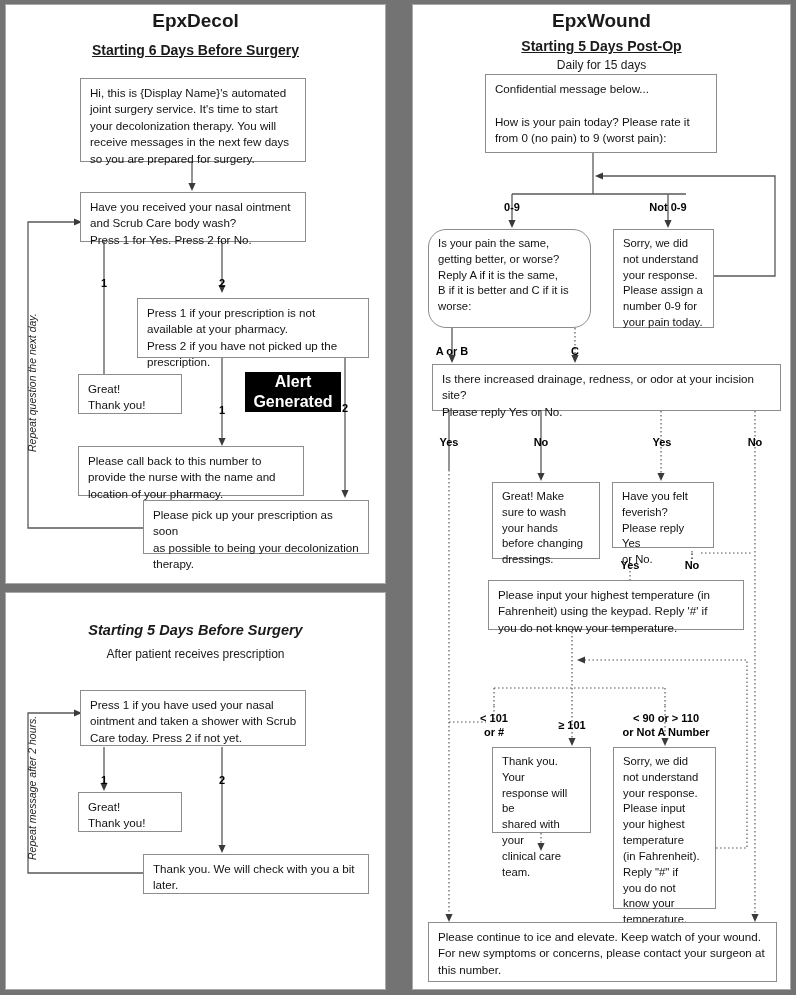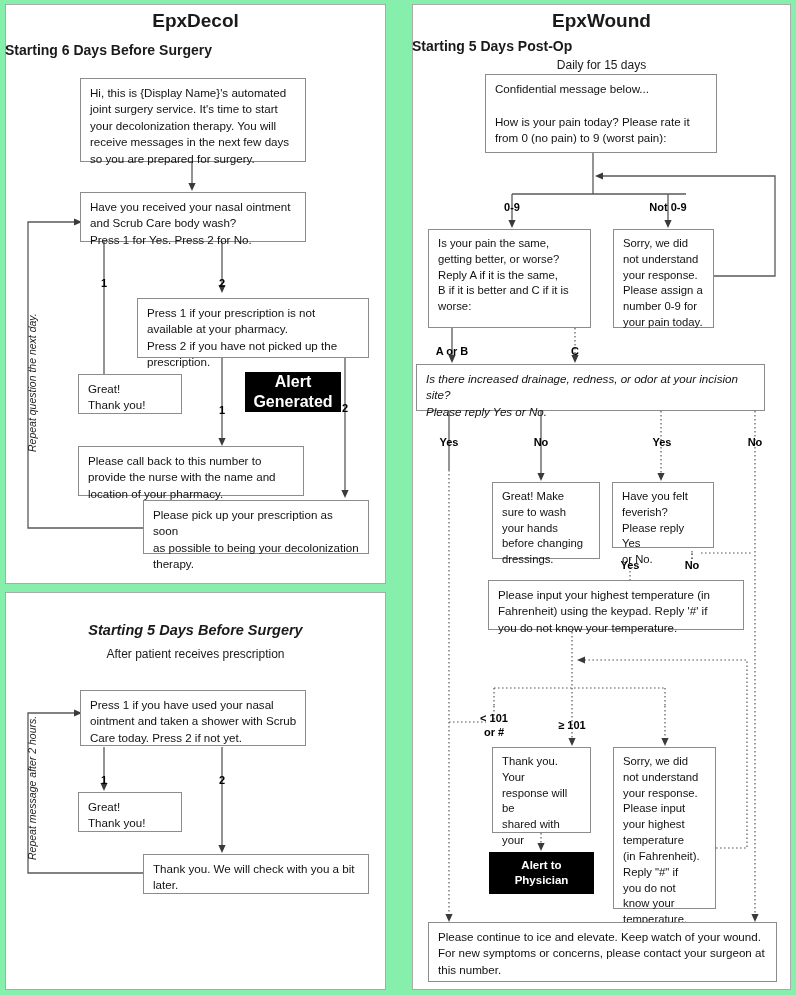--- a/index.html
+++ b/index.html
@@ -5,21 +5,21 @@
   * { box-sizing: border-box; }
   html, body {
     margin: 0; padding: 0;
     background: #ffffff;
     font-family: "Liberation Sans", "DejaVu Sans", sans-serif;
   }
   #page {
     position: relative;
     width: 796px;
     height: 995px;
-    background: #86efac;
+    background: #737373;
     overflow: hidden;
   }
 
   
   .panel {
     position: absolute;
     border: 1px solid #aaaaaa;
     background: #ffffff;
   }
   #panel-decol    { left: 5px;   top: 4px;   width: 381px; height: 580px; }
@@ -30,24 +30,26 @@
   .title-main {
     position: absolute;
     text-align: center;
     font-weight: bold;
     color: #1a1a1a;
     font-size: 19px;
     white-space: nowrap;
   }
   .title-sub {
     position: absolute;
+    text-align: center;
     font-weight: bold;
     color: #1a1a1a;
     font-size: 14px;
     white-space: nowrap;
+    text-decoration: underline;
   }
   .title-sub-italic {
     position: absolute;
     text-align: center;
     font-weight: bold;
     font-style: italic;
     color: #1a1a1a;
     font-size: 14.5px;
     white-space: nowrap;
   }
@@ -292,34 +294,34 @@
 
   <div class="title-main" style="left:412px; top:10px; width:379px;">EpxWound</div>
   <div class="title-sub" style="left:412px; top:38px; width:379px;">Starting 5 Days Post-Op</div>
   <div class="title-note" style="left:412px; top:58px; width:379px;">Daily for 15 days</div>
 
   <div class="node" id="wound-pain" style="left:485px; top:74px; width:232px; height:79px;">Confidential message below...
 
 How is your pain today? Please rate it
 from 0 (no pain) to 9 (worst pain):</div>
 
-  <div class="node small" id="wound-compare" style="left:428px; top:229px; width:163px; height:99px;">Is your pain the same,
+  <div class="node small" id="wound-compare" style="left:428px; top:229px; width:163px; height:99px;border-radius:18px;">Is your pain the same,
 getting better, or worse?
 Reply A if it is the same,
 B if it is better and C if it is
 worse:</div>
 
   <div class="node small" id="wound-not09" style="left:613px; top:229px; width:101px; height:99px;">Sorry, we did
 not understand
 your response.
 Please assign a
 number 0-9 for
 your pain today.</div>
 
-  <div class="node" id="wound-drainage" style="left:416px; top:364px; width:349px; height:47px;font-style:italic;">Is there increased drainage, redness, or odor at your incision site?
+  <div class="node" id="wound-drainage" style="left:432px; top:364px; width:349px; height:47px;">Is there increased drainage, redness, or odor at your incision site?
 Please reply Yes or No.</div>
 
   <div class="node small" id="wound-wash" style="left:492px; top:482px; width:108px; height:77px;">Great! Make
 sure to wash
 your hands
 before changing
 dressings.</div>
 
   <div class="node small" id="wound-feverish" style="left:612px; top:482px; width:102px; height:66px;">Have you felt
 feverish?
@@ -329,22 +331,20 @@
   <div class="node" id="wound-temp-input" style="left:488px; top:580px; width:256px; height:50px;">Please input your highest temperature (in
 Fahrenheit) using the keypad. Reply '#' if
 you do not know your temperature.</div>
 
   <div class="node small" id="wound-shared" style="left:492px; top:747px; width:99px; height:86px;">Thank you. Your
 response will be
 shared with your
 clinical care
 team.</div>
 
-  <div class="alert" id="alert-physician" style="left:489px; top:852px; width:105px; height:42px;">Alert to
-Physician</div>
 
   <div class="node small" id="wound-temp-retry" style="left:613px; top:747px; width:103px; height:162px;">Sorry, we did
 not understand
 your response.
 Please input
 your highest
 temperature
 (in Fahrenheit).
 Reply "#" if
 you do not
@@ -365,14 +365,16 @@
   <div class="elabel" style="left:525px; top:422px; width:32px;">No</div>
   <div class="elabel" style="left:645px; top:422px; width:34px;">Yes</div>
   <div class="elabel" style="left:739px; top:422px; width:32px;">No</div>
 
   <div class="elabel" style="left:613px; top:545px; width:34px;">Yes</div>
   <div class="elabel" style="left:676px; top:545px; width:32px;">No</div>
 
   <div class="elabel" style="left:466px; top:698px; width:56px;">&lt; 101
 or #</div>
   <div class="elabel" style="left:546px; top:705px; width:52px;">≥ 101</div>
+  <div class="elabel" style="left:607px; top:698px; width:118px;">&lt; 90 or &gt; 110
+or Not A Number</div>
 
 </div>
 
 </body></html>

